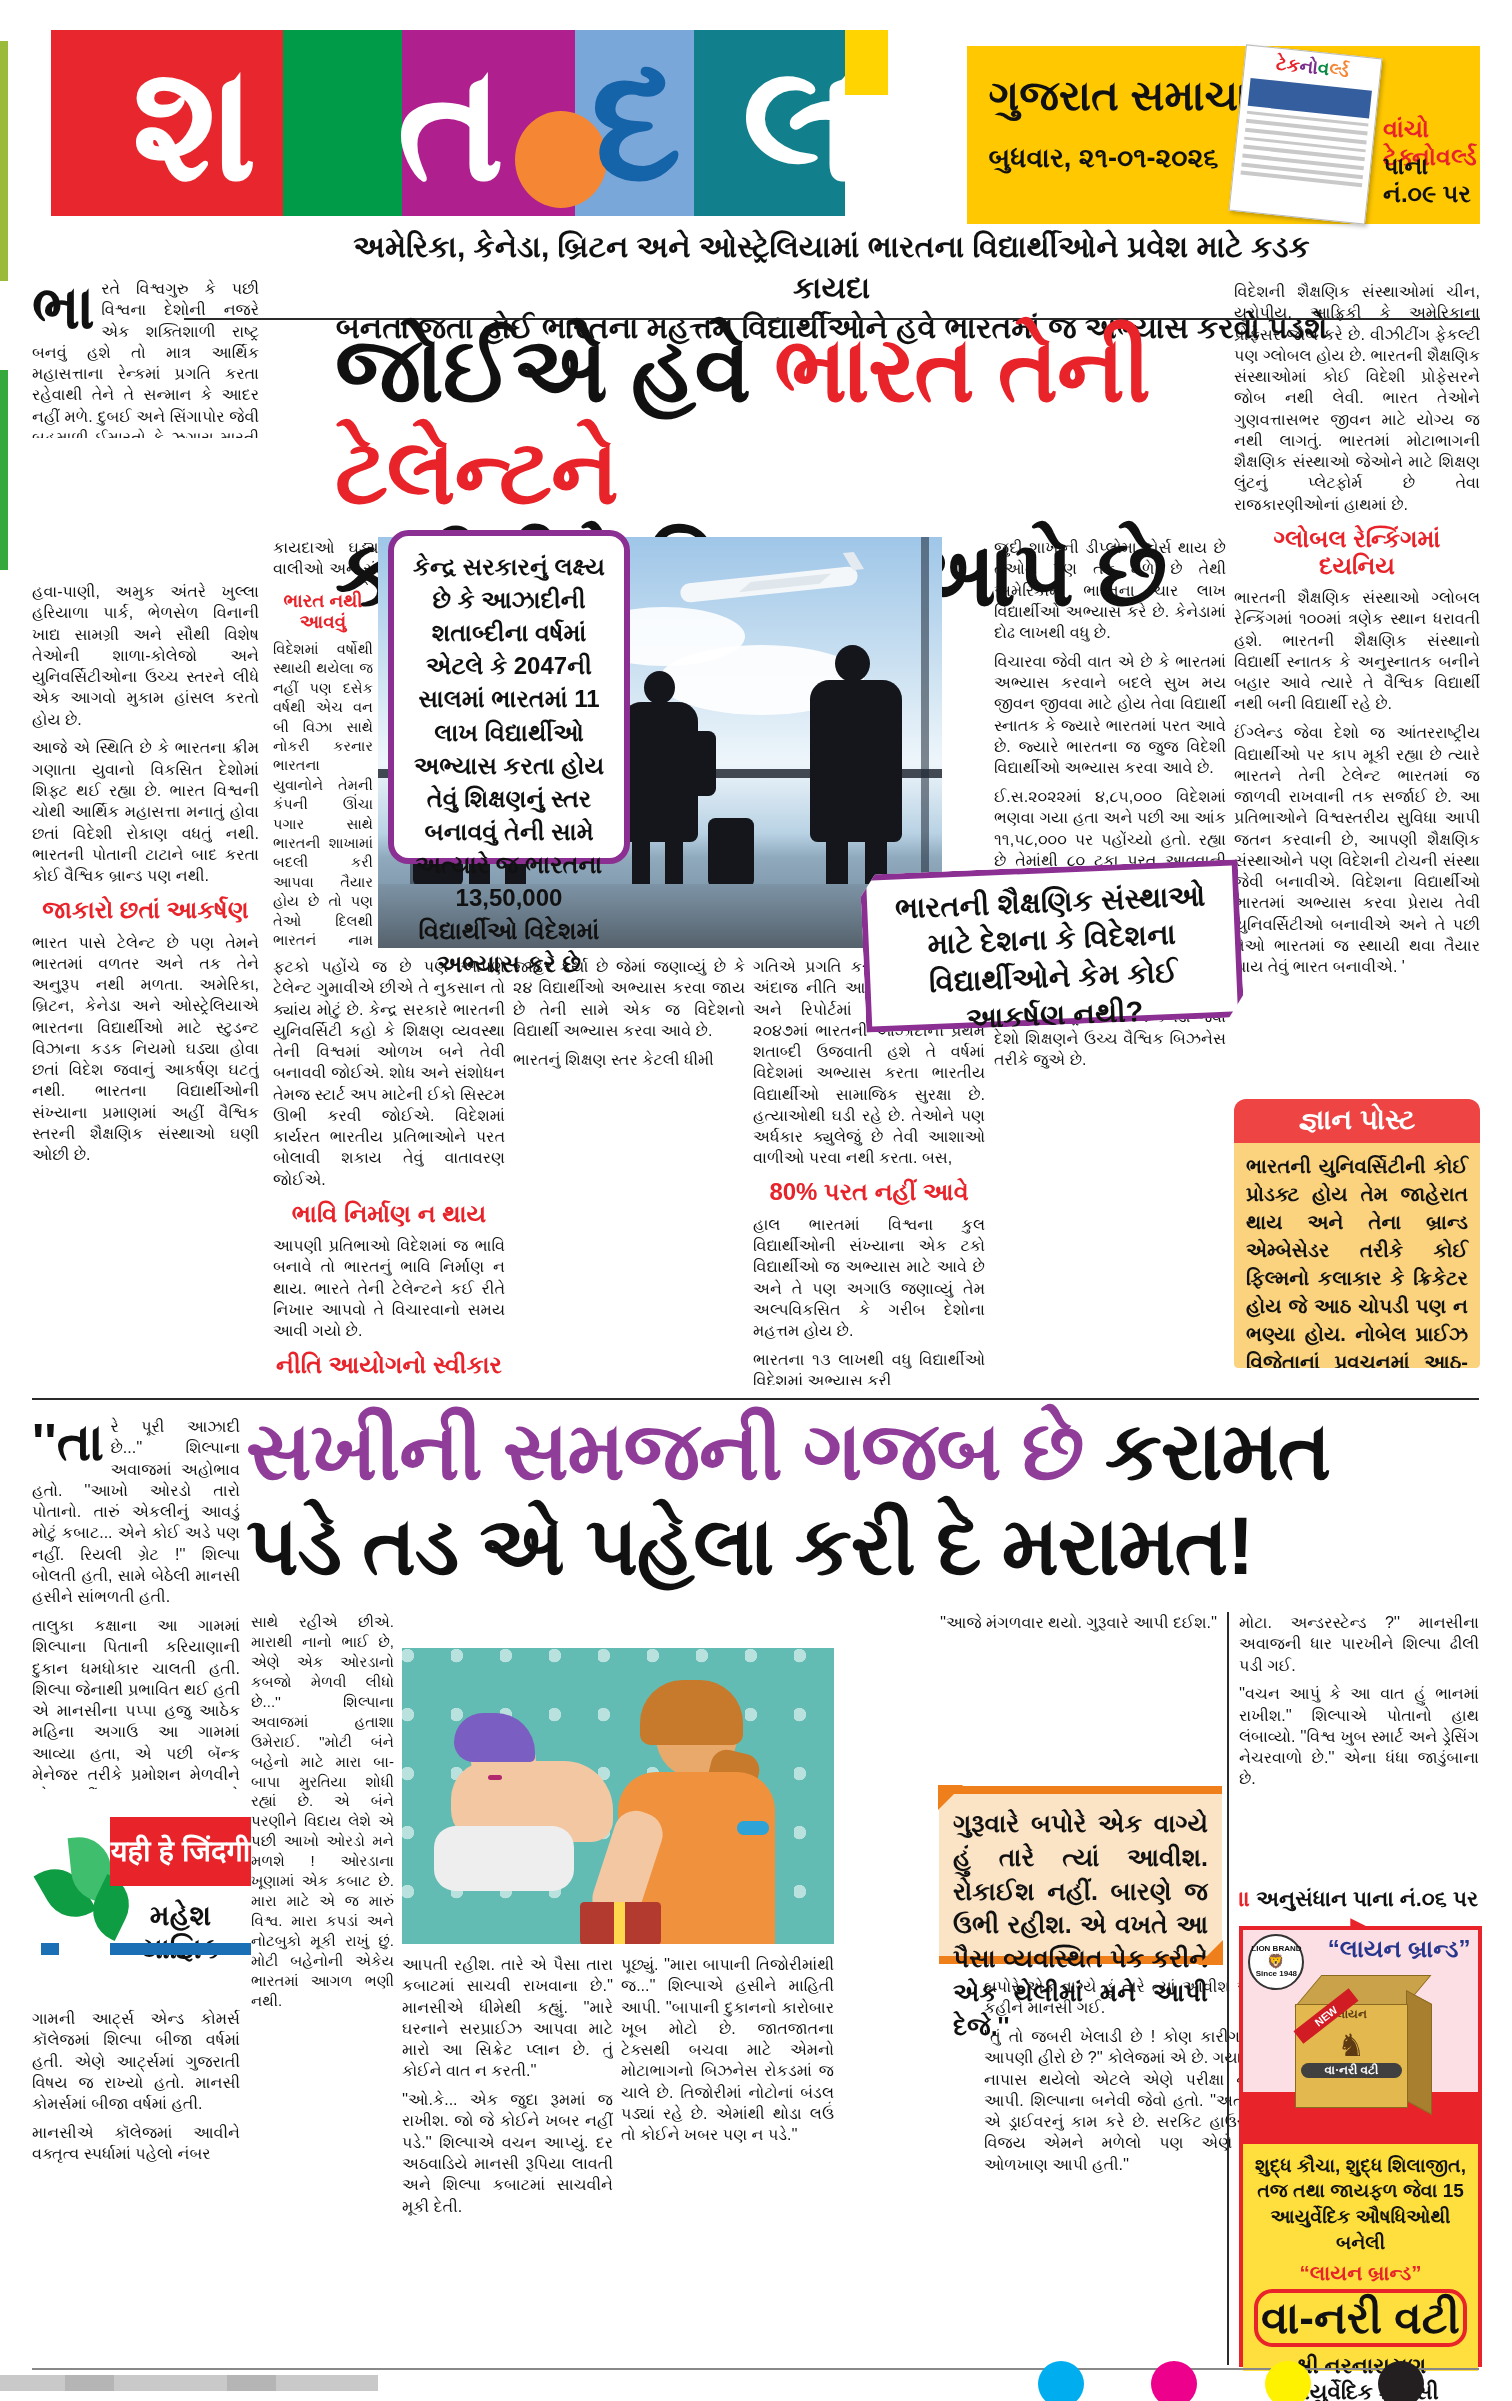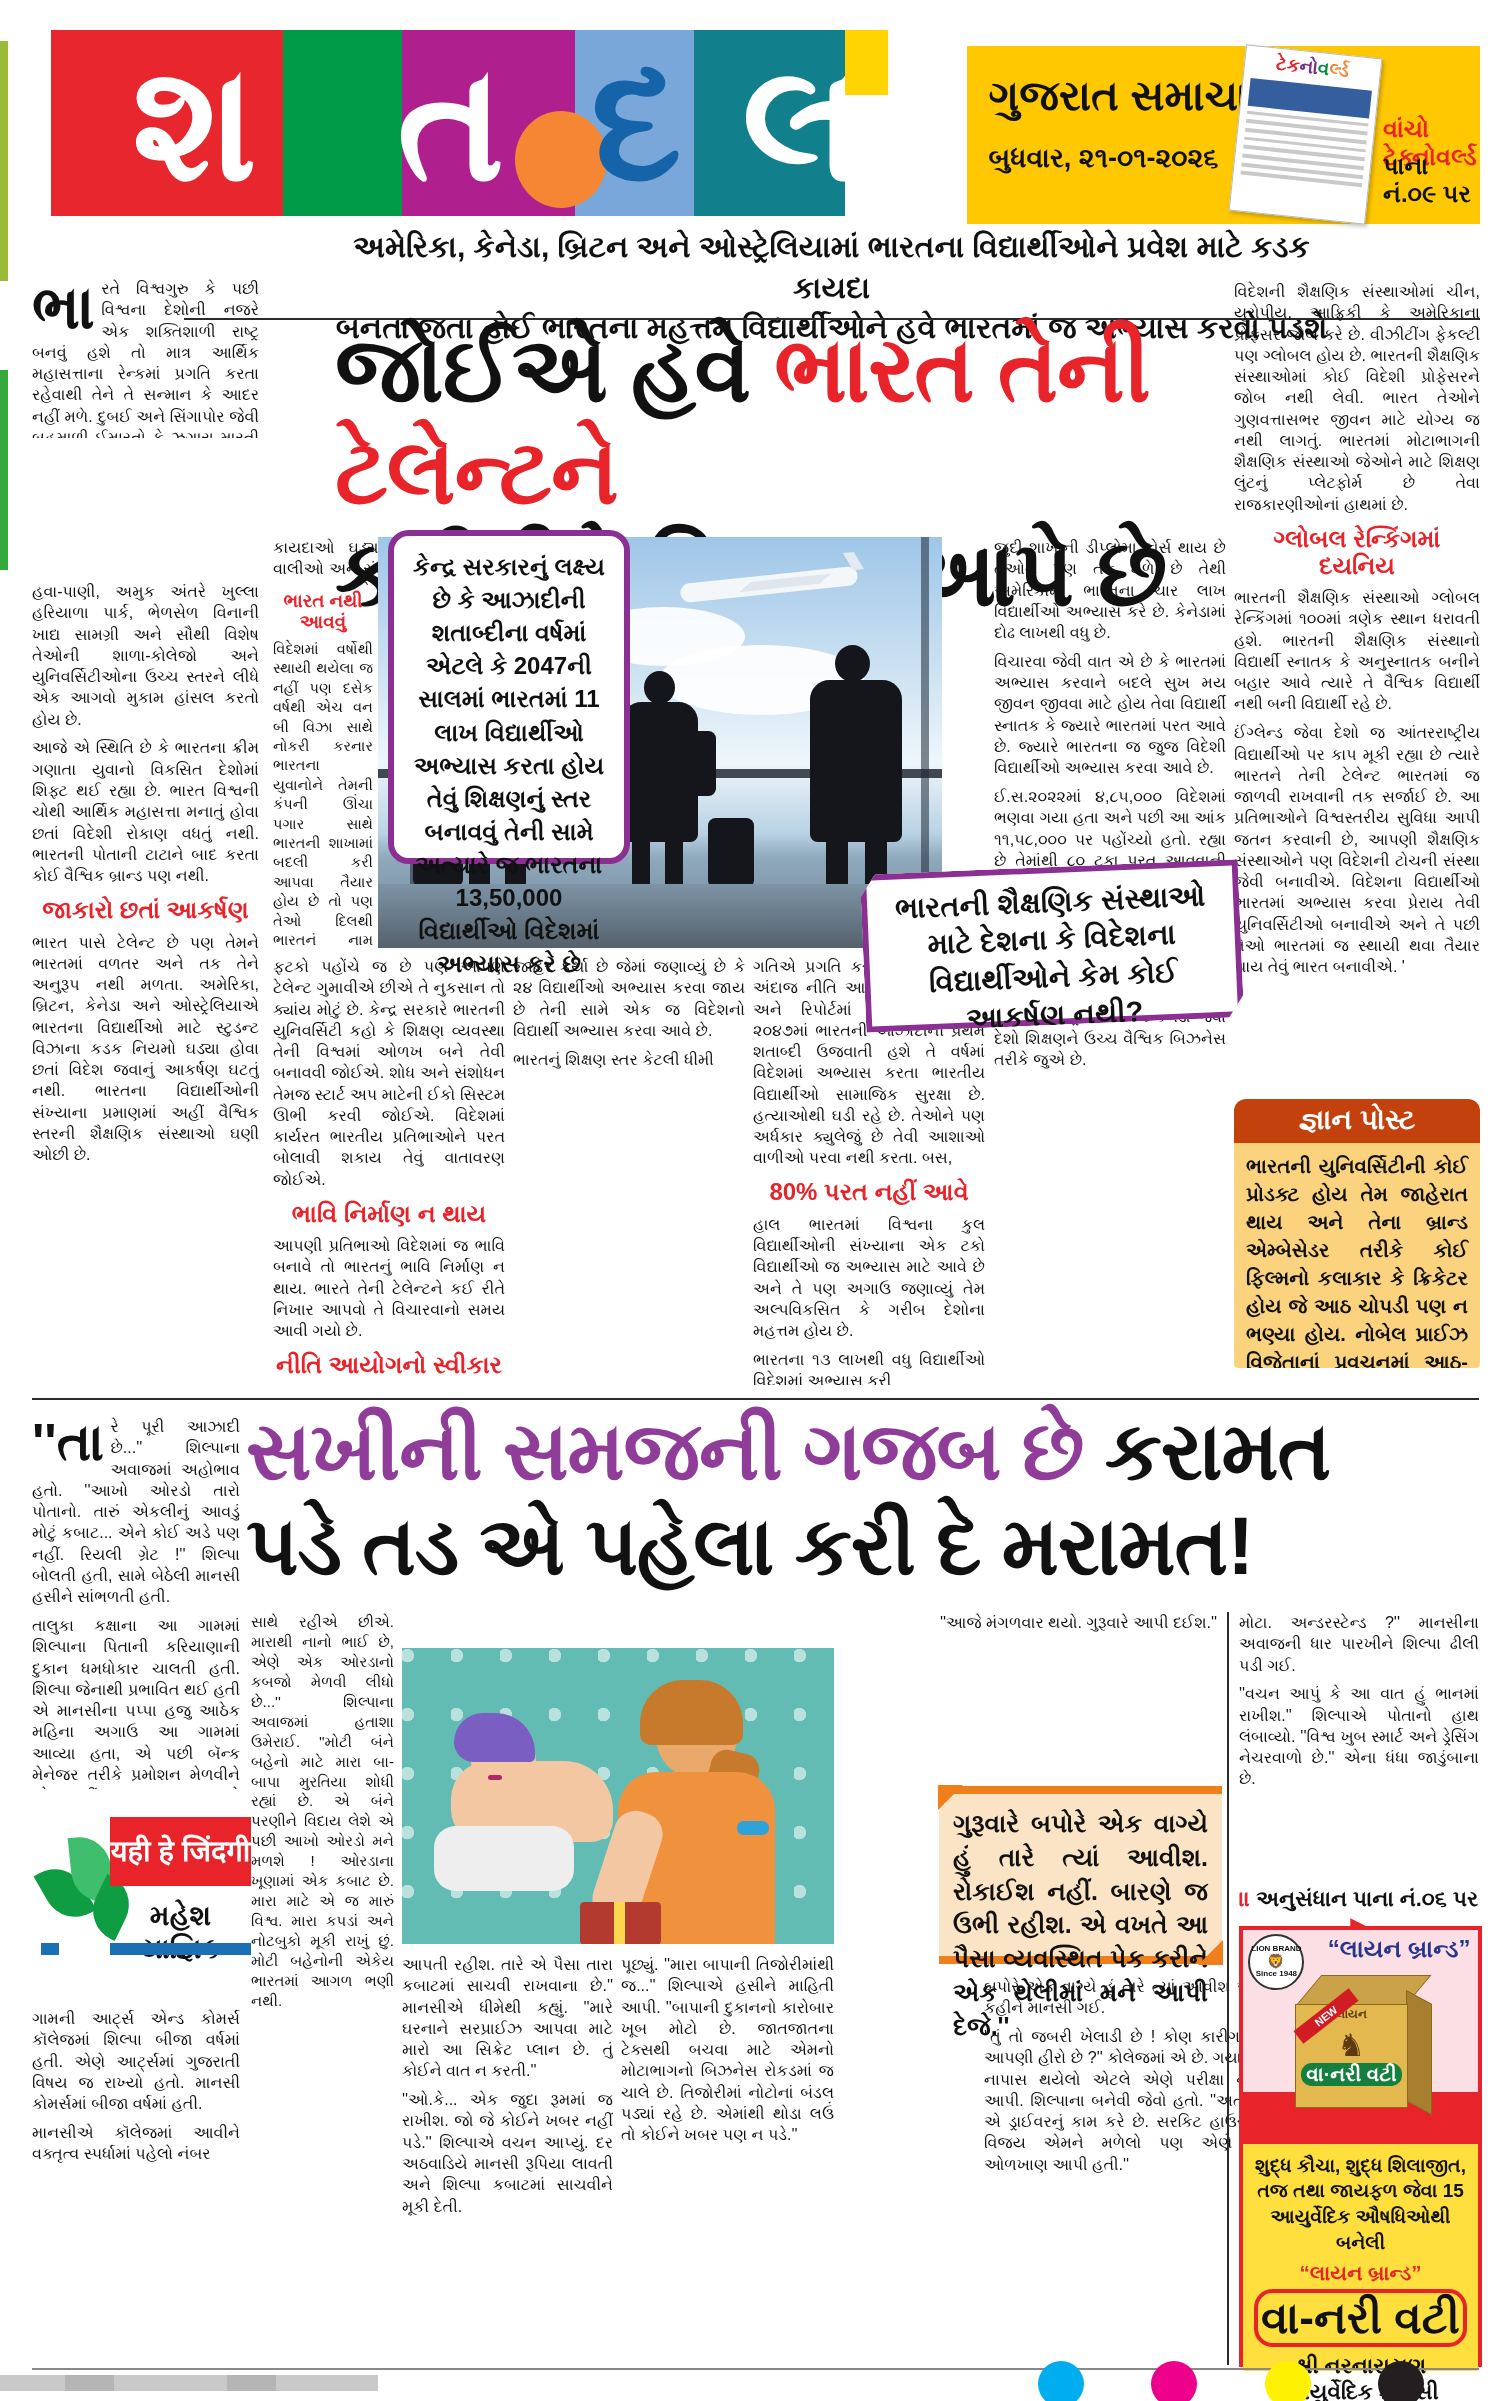--- a/index.html
+++ b/index.html
@@ -56,21 +56,21 @@
            clip-path:polygon(0 14%,4% 0,100% 0,100% 86%,96% 100%,0 100%);}
   
   .colbox{position:absolute;}
   .leaf{position:absolute;background:#0f9d44;border-radius:0 32px 0 32px;}
   .leaf.light{background:#3fbf6e;}
   .colbox .redbar{position:absolute;background:#e8232a;color:#fff;text-align:center;font-weight:bold;}
   .colbox .author{position:absolute;font-weight:bold;color:#111;text-align:center;}
   .colbox .bluebar{position:absolute;background:#1a6fb5;}
   
   .gyan{position:absolute;left:1234px;top:1099px;width:246px;height:286px;}
-  .gyan .hd{background:#c2410c;color:#fff;font-size:28px;font-weight:bold;text-align:center;
+  .gyan .hd{background:#ef4444;color:#fff;font-size:28px;font-weight:bold;text-align:center;
             border-radius:12px 12px 0 0;padding:5.4px 0;}
   .gyan .bd{background:#fbd27d;font-size:20px;font-weight:bold;text-align:justify;
             padding:9.7px 12px;line-height:1.4;height:206px;overflow:hidden;border-radius:0 0 4.3px 4.3px;}
   
   .headline2{position:absolute;left:246px;font-weight:bold;font-size:81px;line-height:1.0;letter-spacing:-1.1px;white-space:nowrap;}
   .headline2 .purple{color:#8f3d98;}
   .illus{position:absolute;left:402px;top:1648px;width:432px;height:296px;background:#63bcb4;overflow:hidden;
          background-image:radial-gradient(circle at 5.4px 7.6px, rgba(255,255,255,.55) 6.5px, rgba(255,255,255,0) 7px);
          background-size:49px 59px;}
   .pullq{position:absolute;left:939px;top:1786px;width:283px;height:178px;background:#fbe3c5;
@@ -88,21 +88,21 @@
   .seal{position:absolute;left:5.4px;top:4.3px;width:56px;height:56px;border:2.2px solid #333;border-radius:50%;
         background:#fff;text-align:center;font-size:8px;font-weight:bold;line-height:1.15;padding-top:7.6px;box-sizing:border-box;}
   .prodbox{position:absolute;left:52px;top:45px;width:135px;height:135px;}
   .prodbox .top{position:absolute;left:13px;top:0;width:108px;height:30px;background:#caa24a;transform:skewX(-40deg);border:1.1px solid #8a6a1e;}
   .prodbox .front{position:absolute;left:0px;top:29px;width:111px;height:102px;background:#e3b84f;border:1.1px solid #8a6a1e;
                   text-align:center;overflow:hidden;}
   .prodbox .side{position:absolute;left:111px;top:21.6px;width:24px;height:109px;background:#a87f2f;border:1.1px solid #8a6a1e;transform:skewY(28deg);}
   .prodbox .new{position:absolute;left:-4.3px;top:33px;width:70px;height:16px;background:#d11c24;color:#fff;font-size:10.8px;font-weight:bold;
                 text-align:center;line-height:16px;transform:rotate(-38deg);}
   .prodbox .horse{font-size:31px;color:#5d3a12;line-height:1;margin-top:8.6px;}
-  .prodbox .pname{font-size:20px;font-weight:bold;color:#fff;background:#15803d;border-radius:10.8px;margin:2.2px 5.4px 0 5.4px;}
+  .prodbox .pname{font-size:12px;font-weight:bold;color:#fff;background:#404040;border-radius:10.8px;margin:2.2px 5.4px 0 5.4px;font-family:Liberation Serif, serif;}
   .ad .yellow{background:#ffdf3d;padding:8.6px 7.6px 0 7.6px;height:227px;box-sizing:border-box;text-align:center;}
   .ad .ingr{font-size:19px;font-weight:bold;line-height:1.35;color:#111;}
   .ad .lb{color:#e8232a;font-size:20.5px;font-weight:bold;margin-top:5.4px;}
   .ad .vnv{margin:4.3px auto 0 auto;width:205px;border:4.3px solid #e8232a;border-radius:18.4px;background:#ffdf3d;
            font-size:44px;font-weight:bold;line-height:1.15;}
   .ad .pharma{font-size:21.6px;font-weight:bold;margin-top:5.4px;}
   
   .dot{position:absolute;width:46px;height:46px;border-radius:50%;}
   .graybar{position:absolute;height:16px;background:#c9c9c9;}
 </style>

